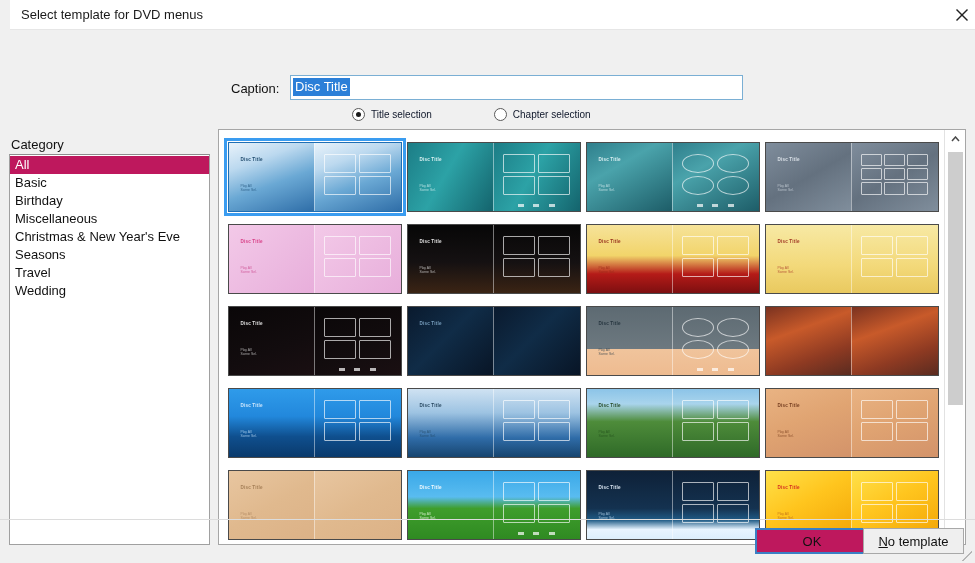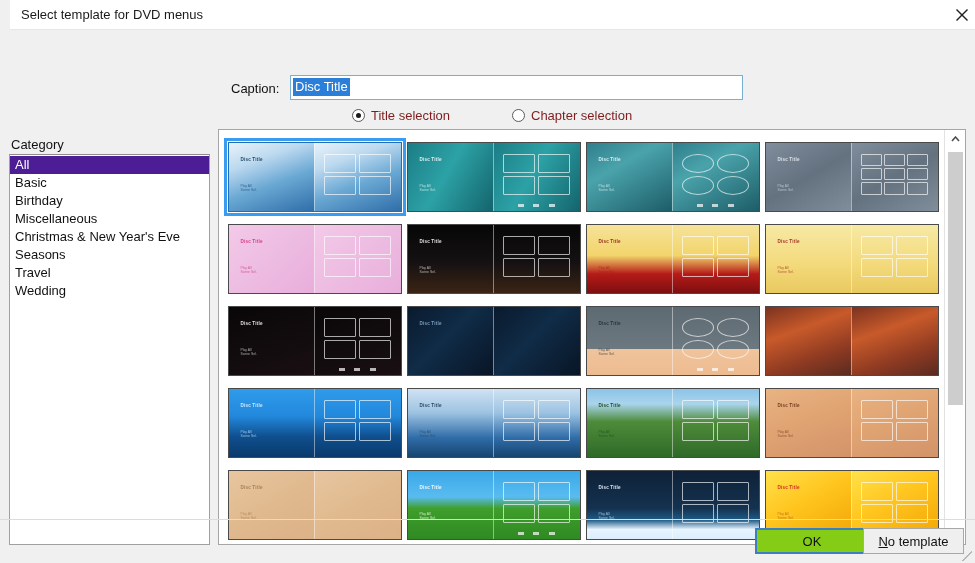--- a/index.html
+++ b/index.html
@@ -72,38 +72,38 @@
   .radio{ display:flex; align-items:center; gap:6px; cursor:pointer; }
   .radio-dot{
     width:13px; height:13px; border-radius:50%;
     border:1px solid #5a5a5a; background:#fff;
     position:relative; flex:0 0 auto;
   }
   .radio-dot.on::after{
     content:""; position:absolute; left:3px; top:3px;
     width:5px; height:5px; border-radius:50%; background:#1a1a1a;
   }
-  .radio-text{ font-size:13px; color:#7f1d1d; white-space:nowrap; }
+  .radio-text{ font-size:10px; color:#0f172a; white-space:nowrap; }
 
   
   .cat-label{ position:absolute; left:11px; top:107px; font-size:13px; color:#111; }
   .cat-box{
     position:absolute; left:9px; top:124px; width:201px; height:391px;
     background:#ffffff;
     border:1px solid #a0a0a0;
     border-top-color:#8d8d8d;
     overflow:hidden;
     padding-top:1px;
   }
   .cat-item{
     height:18px; line-height:18px;
     padding-left:5px; font-size:13px; color:#111;
     white-space:nowrap; cursor:default;
   }
-  .cat-item.sel{ background:#4c1d95; color:#ffffff; }
+  .cat-item.sel{ background:#be185d; color:#ffffff; }
 
   
   .tpl-panel{
     position:absolute; left:218px; top:99px; width:748px; height:416px;
     background:#ffffff;
     border:1px solid #a6a6a6;
     overflow:hidden;
   }
   .tpl-grid{
     position:absolute; left:0; top:0; width:725px; height:416px;
@@ -177,21 +177,21 @@
   }
   .btn{
     position:absolute; height:26px;
     background:#efefef;
     border:1px solid #a8a8a8;
     font-family:"Liberation Sans", sans-serif;
     font-size:13px; color:#111;
     display:flex; align-items:center; justify-content:center;
     cursor:pointer;
   }
-  .btn.ok{ left:755px; top:498px; width:114px; border:2px solid #3a7fc4; background:#84cc16; }
+  .btn.ok{ left:755px; top:498px; width:114px; border:2px solid #3a7fc4; background:#be185d; }
   .btn.notpl{ left:863px; top:498px; width:101px; }
   .btn.notpl u{ text-decoration:underline; }
   .grip{
     position:absolute; right:3px; bottom:2px; width:10px; height:10px;
     background:
       linear-gradient(135deg, transparent 45%, #b6b6b6 45%, #b6b6b6 55%, transparent 55%);
   }
 </style>
 </head>
 <body>

